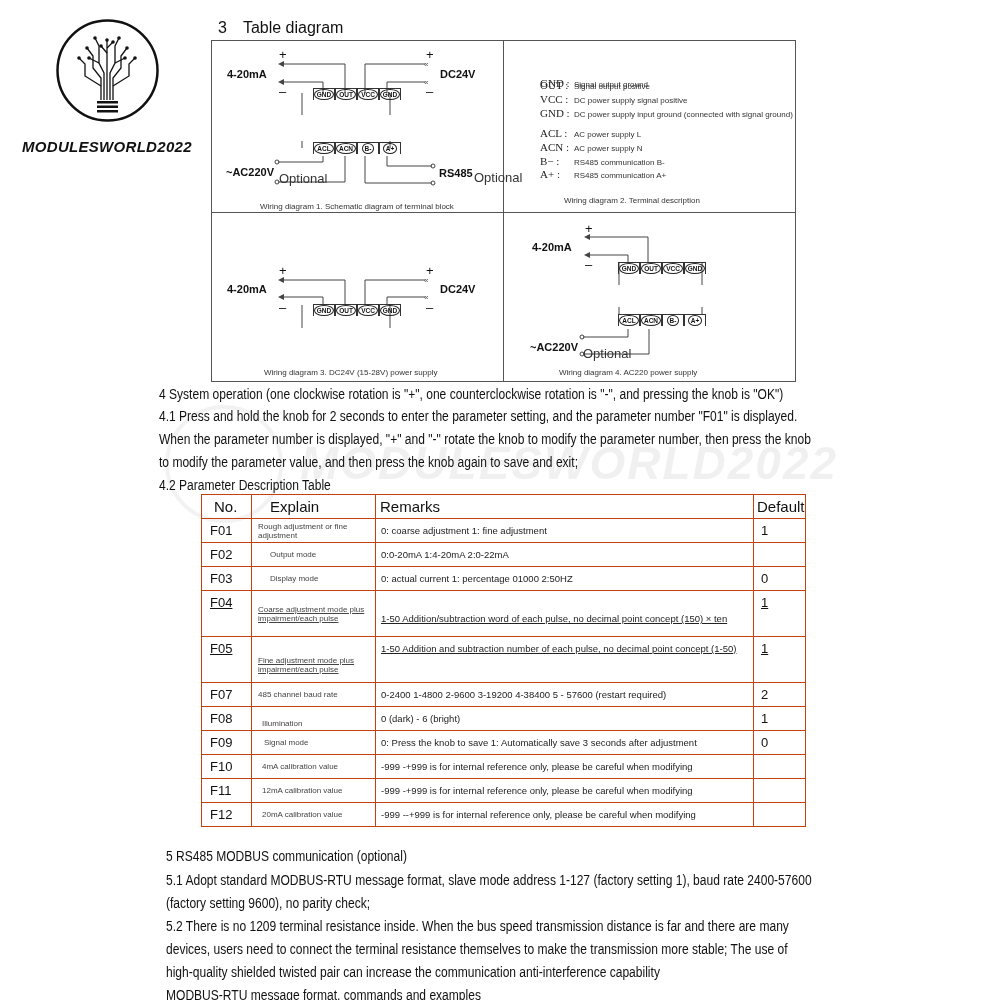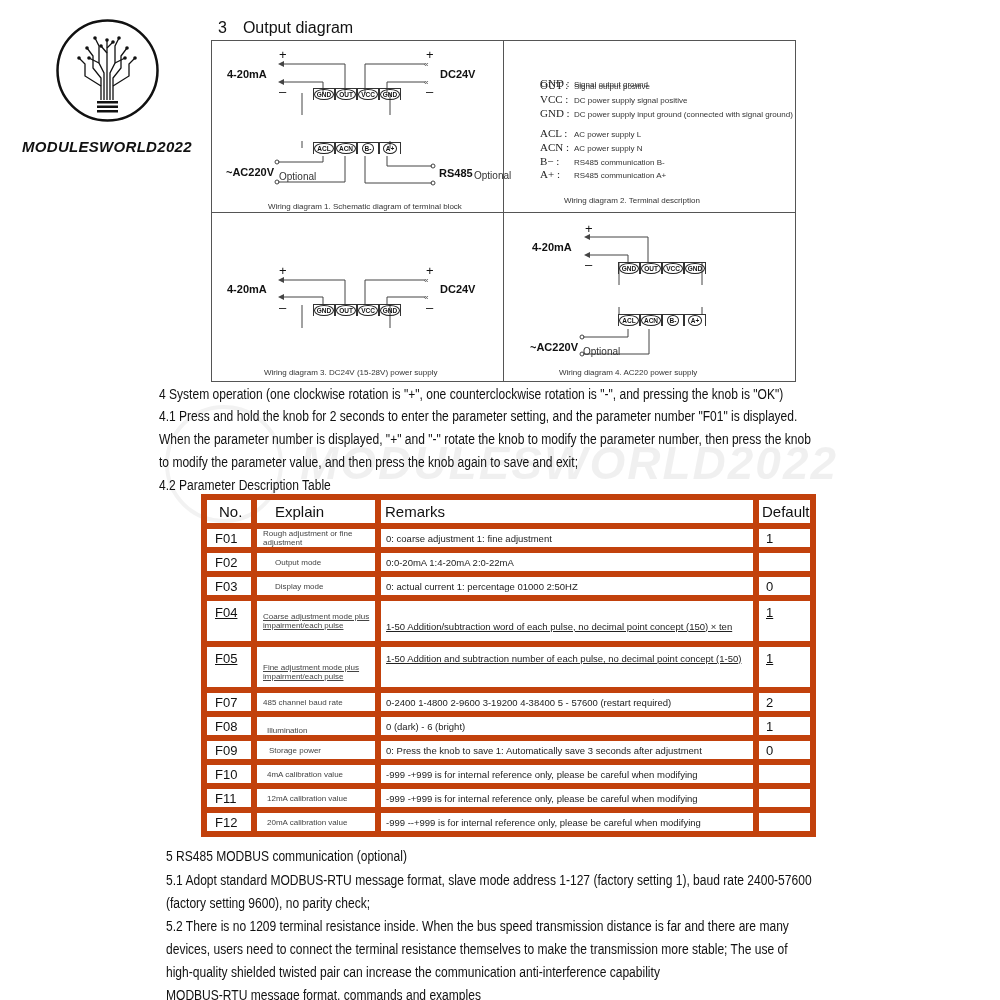--- a/index.html
+++ b/index.html
@@ -12,36 +12,36 @@
   #sec3 { left: 218px; top: 19px; font-size: 16px; }
   #sec3 .num { margin-right: 16px; }
   
   #diagrams { left: 211px; top: 40px; width: 585px; height: 342px; border: 1.3px solid #555; box-sizing: border-box; }
   #diagrams .vline { position: absolute; left: 291px; top: 0; width: 1.3px; height: 100%; background: #555; }
   #diagrams .hline { position: absolute; left: 0; top: 171px; width: 100%; height: 1.3px; background: #555; }
   .panel { position: absolute; width: 291px; height: 171px; }
   .panel svg { position: absolute; left: 0; top: 0; }
   .caption { position: absolute; font-size: 8px; color: #333; white-space: nowrap; }
   .big { font-size: 11px; font-weight: bold; color: #111; white-space: nowrap; position: absolute; }
-  .opt { font-size: 10px; color: #333; position: absolute; white-space: nowrap; }
+  .opt { font-size: 13px; color: #333; position: absolute; white-space: nowrap; }
   .term-row { position: absolute; display: flex; }
   .term { width: 22px; height: 12px; border: 1px solid #333; border-bottom: none; box-sizing: border-box; display: flex; align-items: center; justify-content: center; }
   .term span { display: inline-block; border: 1px solid #222; border-radius: 50%; font-size: 6.5px; font-weight: bold; padding: 0 2px; line-height: 9px; }
   
   .tdesc { position: absolute; left: 36px; font-size: 8px; color: #333; white-space: nowrap; }
   .tdesc .k { display: inline-block; width: 34px; font-family: "Liberation Serif", serif; font-size: 11px; color: #222; }
   
   .para { position: absolute; left: 159px; font-size: 14px; color: #111; white-space: nowrap; transform-origin: left top; }
   .para5 { left: 166px; }
   
   #wm-text { left: 300px; top: 436px; font-size: 46px; font-style: italic; font-weight: bold; color: rgba(0,0,0,0.06); letter-spacing: 2px; white-space: nowrap; }
   #wm-circle { left: 165px; top: 405px; width: 110px; height: 110px; border-radius: 50%; border: 4px solid rgba(0,0,0,0.05); }
   
   #ptable { left: 201px; top: 494px; border-collapse: collapse; }
-  #ptable td, #ptable th { border: 6px solid #c2410c; padding: 0; vertical-align: middle; }
+  #ptable td, #ptable th { border: 1px solid #c2410c; padding: 0; vertical-align: middle; }
   #ptable th { font-weight: normal; font-size: 15px; height: 23px; text-align: left; }
   #ptable td.no { width: 50px; font-size: 13px; padding-left: 8px; box-sizing: border-box; }
   #ptable td.ex { width: 124px; font-size: 8px; color: #444; padding-left: 6px; box-sizing: border-box; }
   #ptable td.rm { width: 378px; font-size: 9.5px; color: #222; padding-left: 5px; box-sizing: border-box; }
   #ptable td.df { width: 52px; font-size: 13px; padding-left: 7px; box-sizing: border-box; }
   #ptable tr.h1 td { height: 24px; }
   #ptable tr.h2 td { height: 46px; text-decoration: underline; }
 </style>
 </head>
 <body>
@@ -76,21 +76,21 @@
       <circle cx="70" cy="40" r="1.8"></circle>
     <circle cx="46" cy="28" r="1.8"></circle>
       <circle cx="58" cy="24" r="1.8"></circle>
     <rect x="42" y="83" width="21" height="2.5"></rect>
       <rect x="42" y="87.5" width="21" height="2.5"></rect>
       <rect x="42" y="92" width="21" height="2.5"></rect>
   </g>
 </svg>
 <div class="abs" id="brand">MODULESWORLD2022</div>
 
-<div class="abs" id="sec3"><span class="num">3</span><span>Output diagram</span></div>
+<div class="abs" id="sec3"><span class="num">3</span><span>Table diagram</span></div>
 
 <div class="abs" id="diagrams">
   <div class="vline"></div>
   <div class="hline"></div>
 
   <div class="panel" style="left:0;top:0;">
     <svg width="291" height="171">
       <g stroke="#444" stroke-width="1" fill="none">
         <path d="M70 23 H133 V52"></path>
           <path d="M70 41 H111 V52"></path>
@@ -153,21 +153,21 @@
           <span>B-</span>
         </div>
       <div class="term">
           <span>A+</span>
         </div>
     </div>
     <div class="big" style="left:14px;top:125px;">~AC220V</div>
     <div class="opt" style="left:67px;top:130px;">Optional</div>
     <div class="big" style="left:227px;top:126px;">RS485</div>
     <div class="opt" style="left:262px;top:129px;">Optional</div>
-    <div class="caption" style="left:48px;top:161px;margin-left:8px;">Wiring diagram 1. Schematic diagram of terminal block</div>
+    <div class="caption" style="left:48px;top:161px;">Wiring diagram 1. Schematic diagram of terminal block</div>
   </div>
 
   <div class="panel" style="left:292px;top:0;">
     <div class="tdesc" style="top:36px;"><span class="k">GND :</span><span>Signal output ground</span></div>
     <div class="tdesc" style="top:38px;"><span class="k">OUT :</span><span>Signal output positive</span></div>
     <div class="tdesc" style="top:52px;"><span class="k">VCC :</span><span>DC power supply signal positive</span></div>
     <div class="tdesc" style="top:66px;"><span class="k">GND :</span><span>DC power supply input ground (connected with signal ground)</span></div>
     <div class="tdesc" style="top:86px;"><span class="k">ACL :</span><span>AC power supply L</span></div>
     <div class="tdesc" style="top:100px;"><span class="k">ACN :</span><span>AC power supply N</span></div>
     <div class="tdesc" style="top:114px;"><span class="k">B−  :</span><span>RS485 communication B-</span></div>
@@ -330,21 +330,21 @@
         <td class="df">2</td>
       </tr>
   <tr class="h1">
         <td class="no">F08</td>
         <td class="ex" style="padding-left:10px;padding-top:9px;">Illumination</td>
         <td class="rm">0 (dark) - 6 (bright)</td>
         <td class="df">1</td>
       </tr>
   <tr class="h1">
         <td class="no">F09</td>
-        <td class="ex" style="padding-left:12px;">Storage power</td>
+        <td class="ex" style="padding-left:12px;">Signal mode</td>
         <td class="rm">0: Press the knob to save 1: Automatically save 3 seconds after adjustment</td>
         <td class="df">0</td>
       </tr>
   <tr class="h1">
         <td class="no">F10</td>
         <td class="ex" style="padding-left:10px;">4mA calibration value</td>
         <td class="rm">-999 -+999 is for internal reference only, please be careful when modifying</td>
         <td class="df"></td>
       </tr>
   <tr class="h1">

